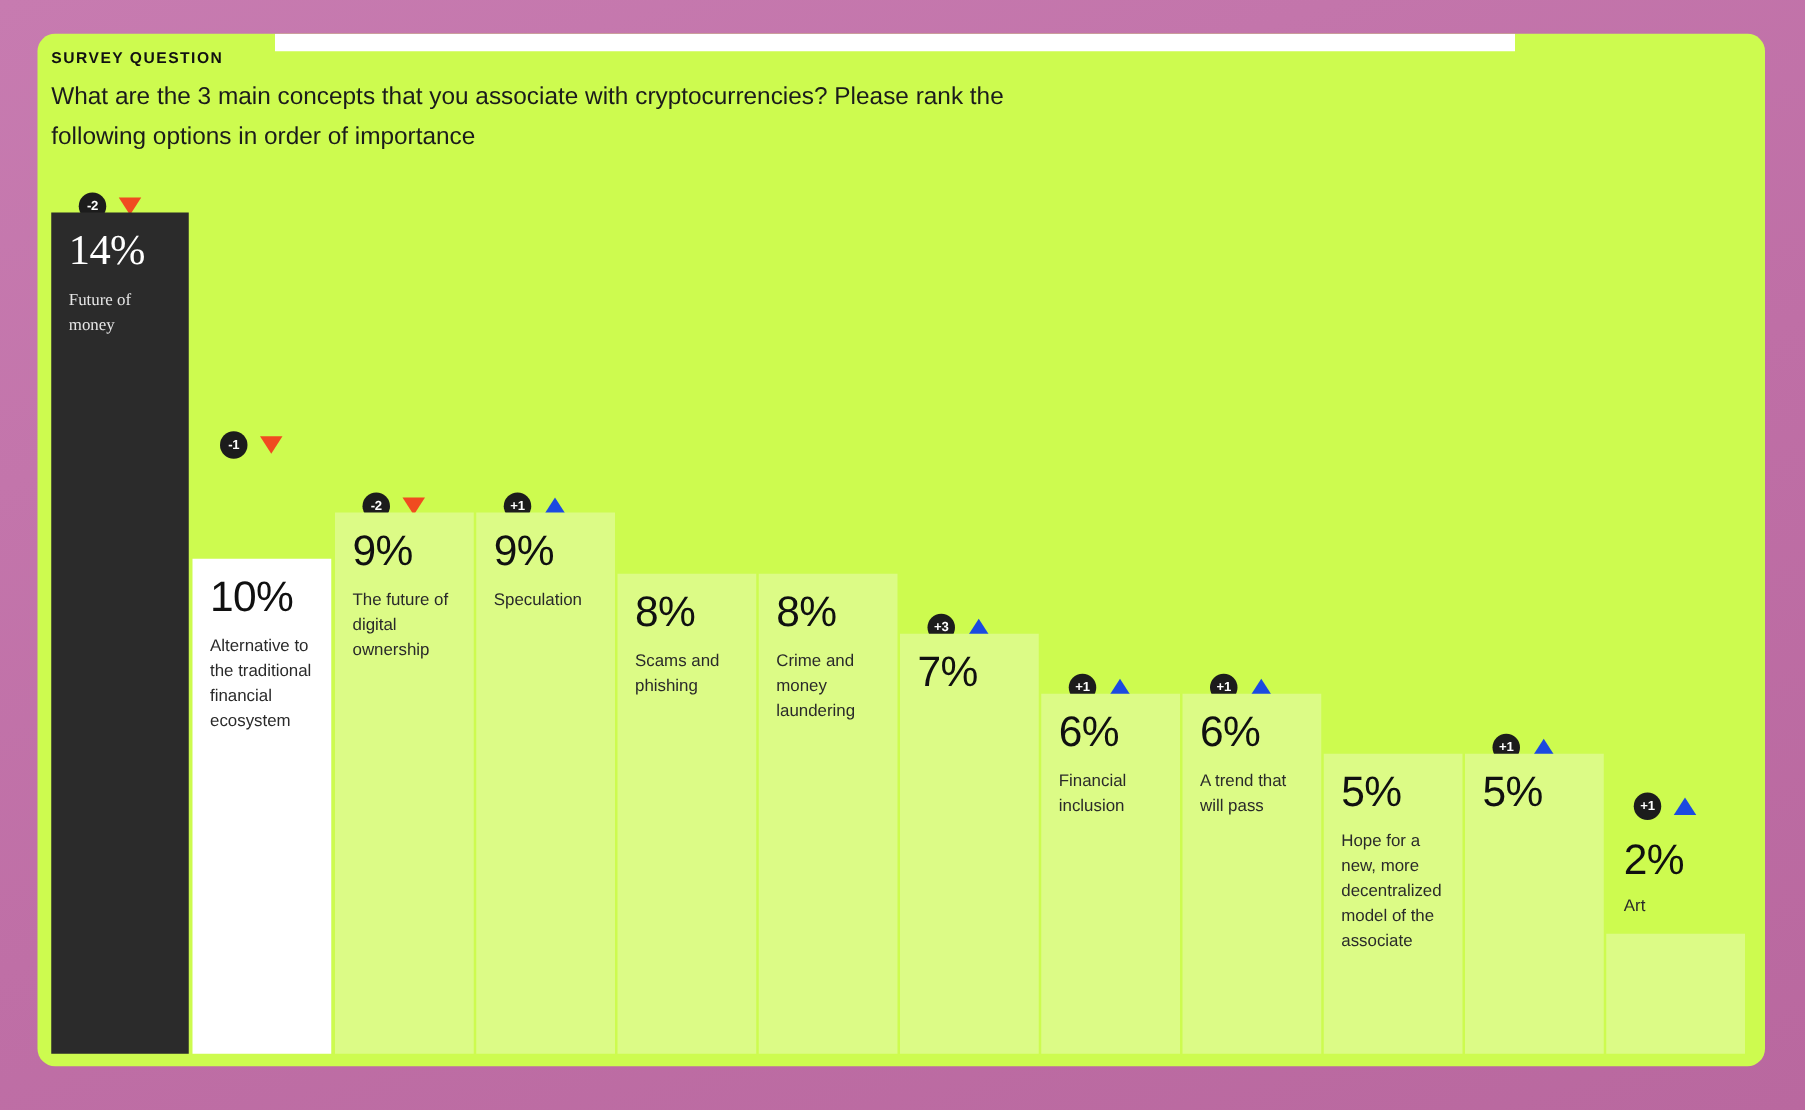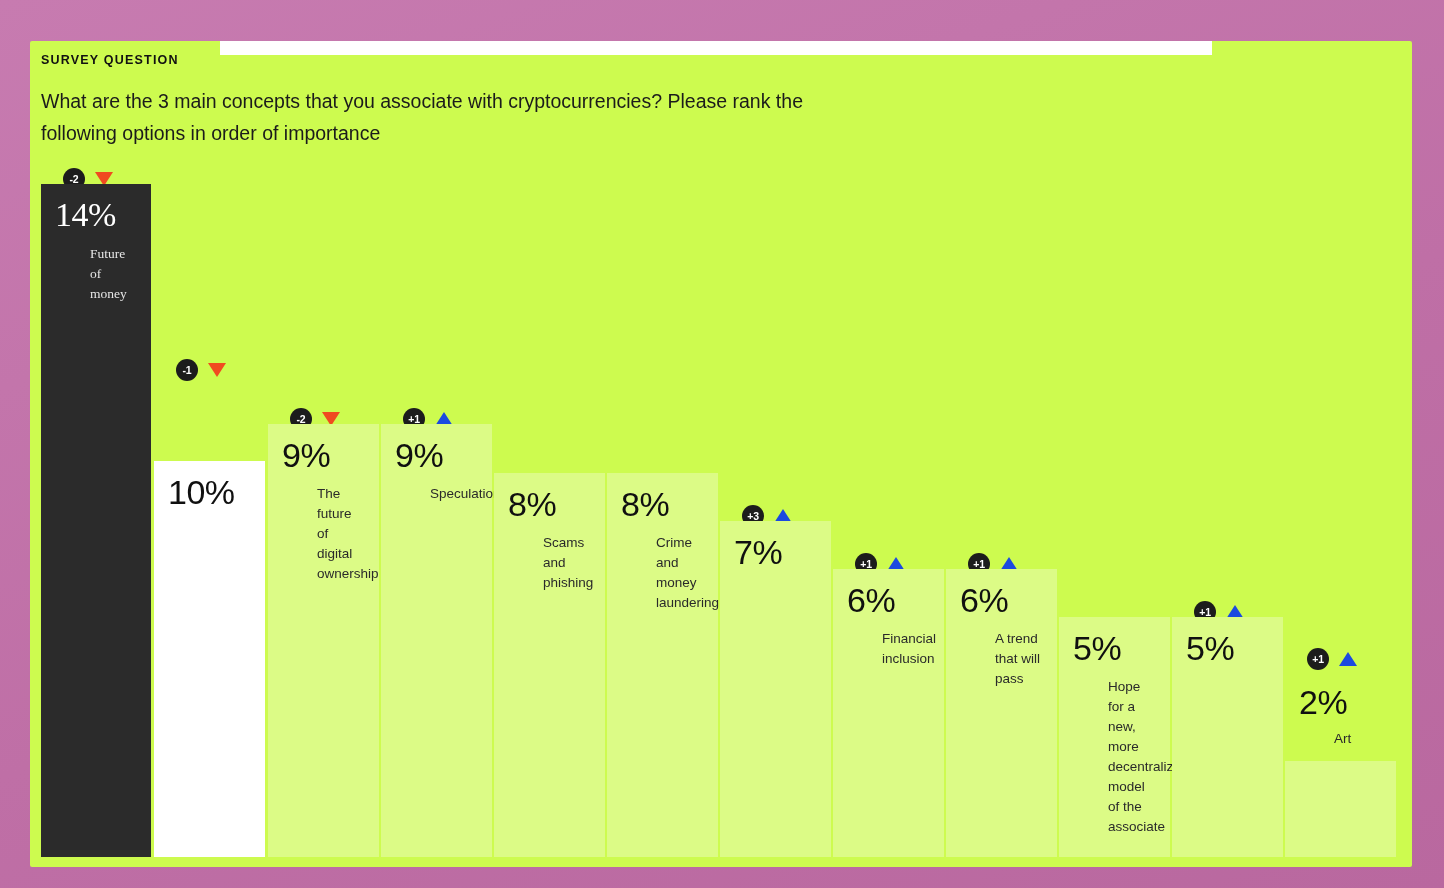--- a/index.html
+++ b/index.html
@@ -16,25 +16,25 @@
     position: relative;
     width: 1444px;
     height: 888px;
     background: linear-gradient(160deg, #c77bb0 0%, #bf6fa6 55%, #b9689f 100%);
   }
 
   
   #card {
     position: absolute;
     left: 30px;
-    top: 41px;
+    top: 27px;
     width: 1382px;
     height: 826px;
     background: #cdfb4f;
-    border-radius: 2px;
+    border-radius: 14px;
     overflow: hidden;
   }
 
   
   #top-strip {
     position: absolute;
     left: 190px;
     top: 0px;
     width: 992px;
     height: 14px;
@@ -49,21 +49,21 @@
     width: 1000px;
   }
   #eyebrow {
     font-size: 12.5px;
     font-weight: bold;
     letter-spacing: 1.2px;
     color: #111111;
     text-transform: uppercase;
   }
   #question {
-    margin-top: 18px;
+    margin-top: 8px;
     font-size: 19.5px;
     line-height: 32px;
     color: #1b1b1b;
     max-width: 790px;
   }
 
   
   #chart {
     position: absolute;
     left: 11px;
@@ -124,21 +124,20 @@
     letter-spacing: -0.5px;
     line-height: 1;
   }
   .bar.dark .pct { color: #ffffff; }
 
   .lbl {
     margin-top: 12px;
     font-size: 13.5px;
     line-height: 20px;
     color: #2a2a2a;
-    margin-left: 35px;
   }
   .bar.dark .lbl { color: #e6e6e6; }
 
   
   .col.overflow .floating {
     position: absolute;
     left: 14px;
     bottom: 108px;
     width: 120px;
   }
@@ -169,20 +168,21 @@
             <div class="lbl">Future of money</div>
           </div>
         </div>
         <div class="col" style="left: 113px; width: 111px; height: 816px;">
           <div class="badge-row" style="top: 318px;">
             <div class="badge">-1</div>
             <div class="tri down"></div>
           </div>
           <div class="bar white" style="height: 396px;">
             <div class="pct">10%</div>
+            <div class="lbl">Alternative to the traditional financial ecosystem</div>
           </div>
         </div>
         <div class="col" style="left: 227px; width: 111px; height: 816px;">
           <div class="badge-row" style="top: 367px;">
             <div class="badge">-2</div>
             <div class="tri down"></div>
           </div>
           <div class="bar" style="height: 433px;">
             <div class="pct">9%</div>
             <div class="lbl">The future of digital ownership</div>

